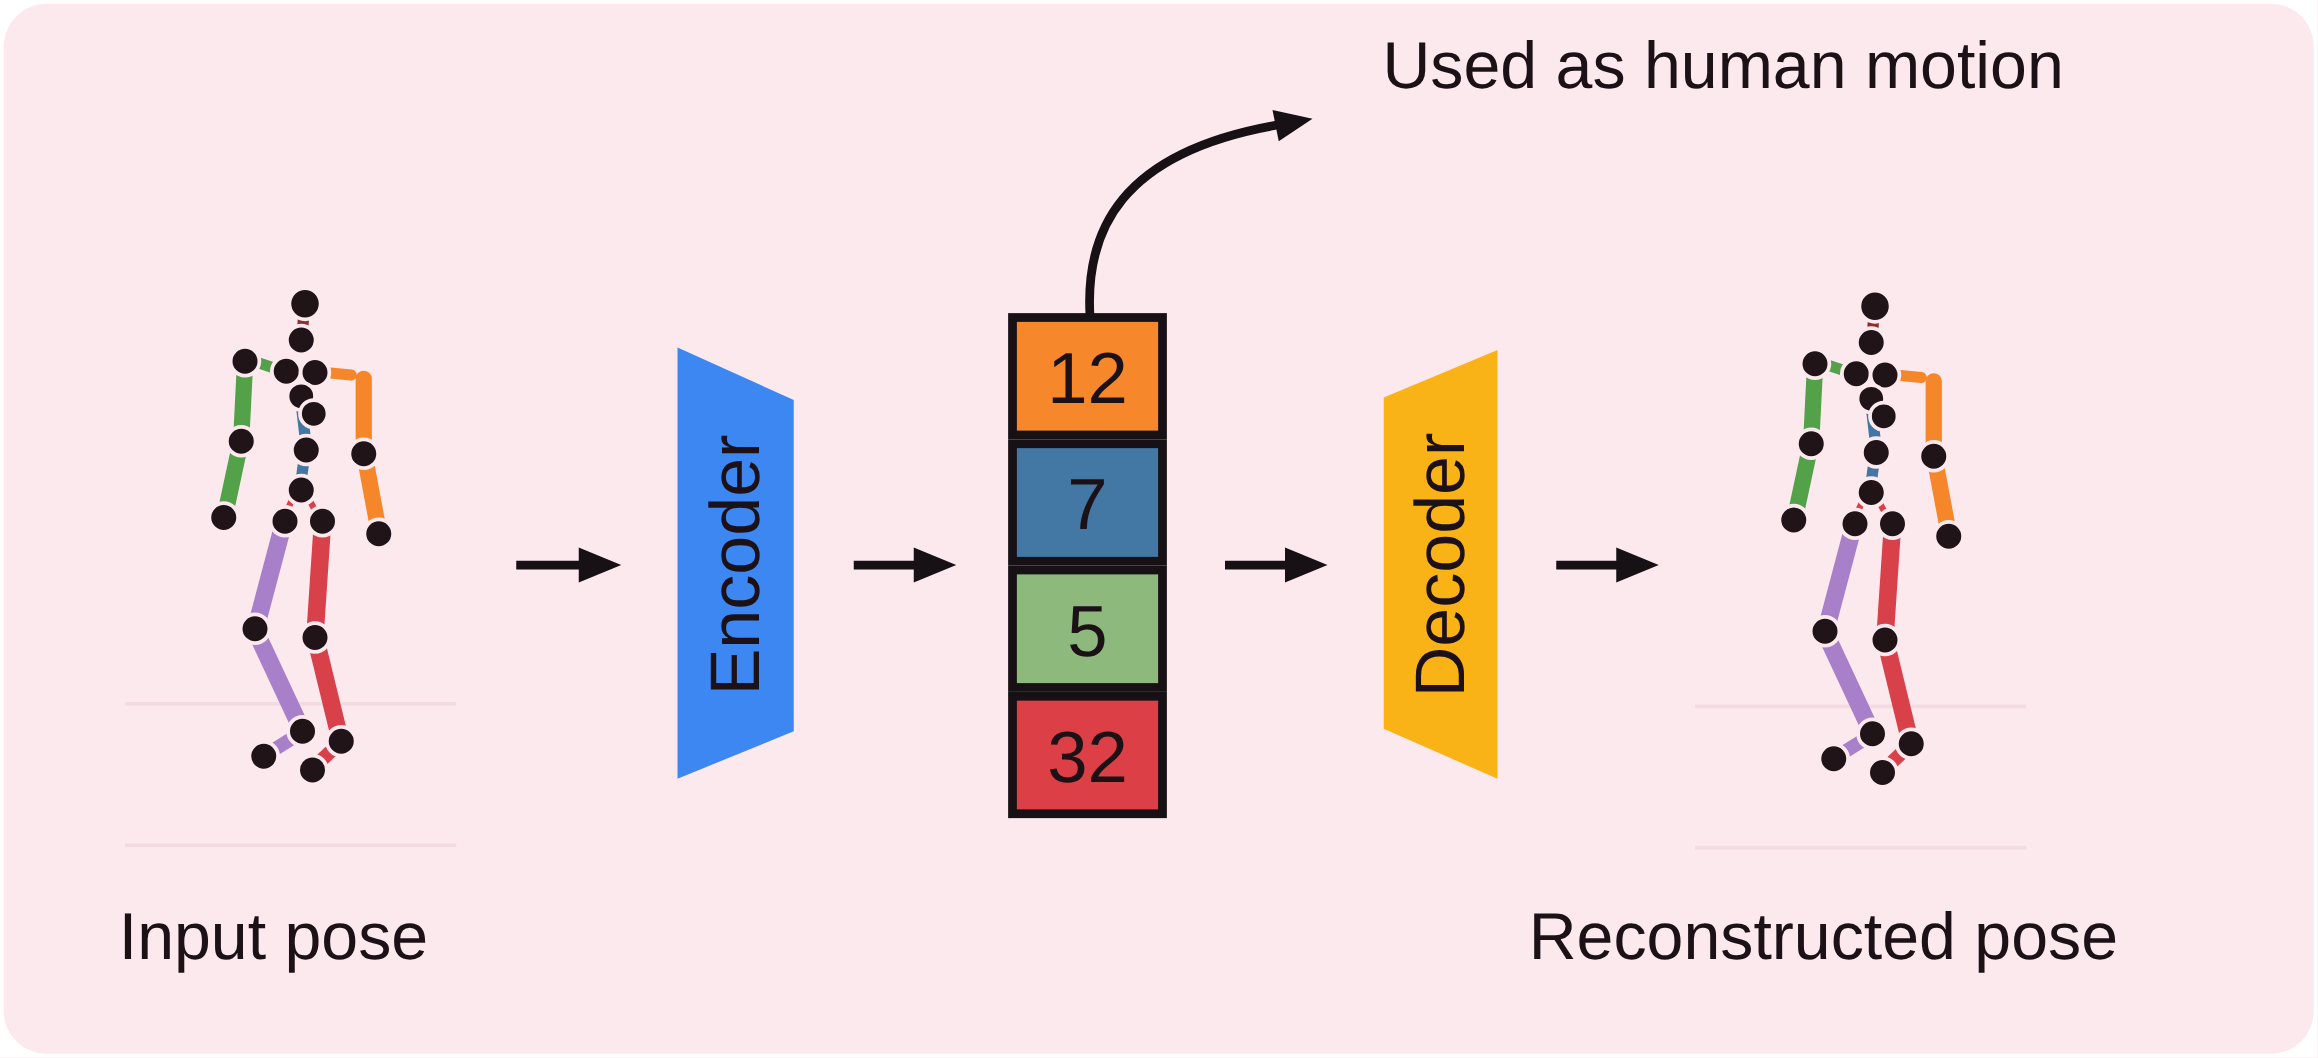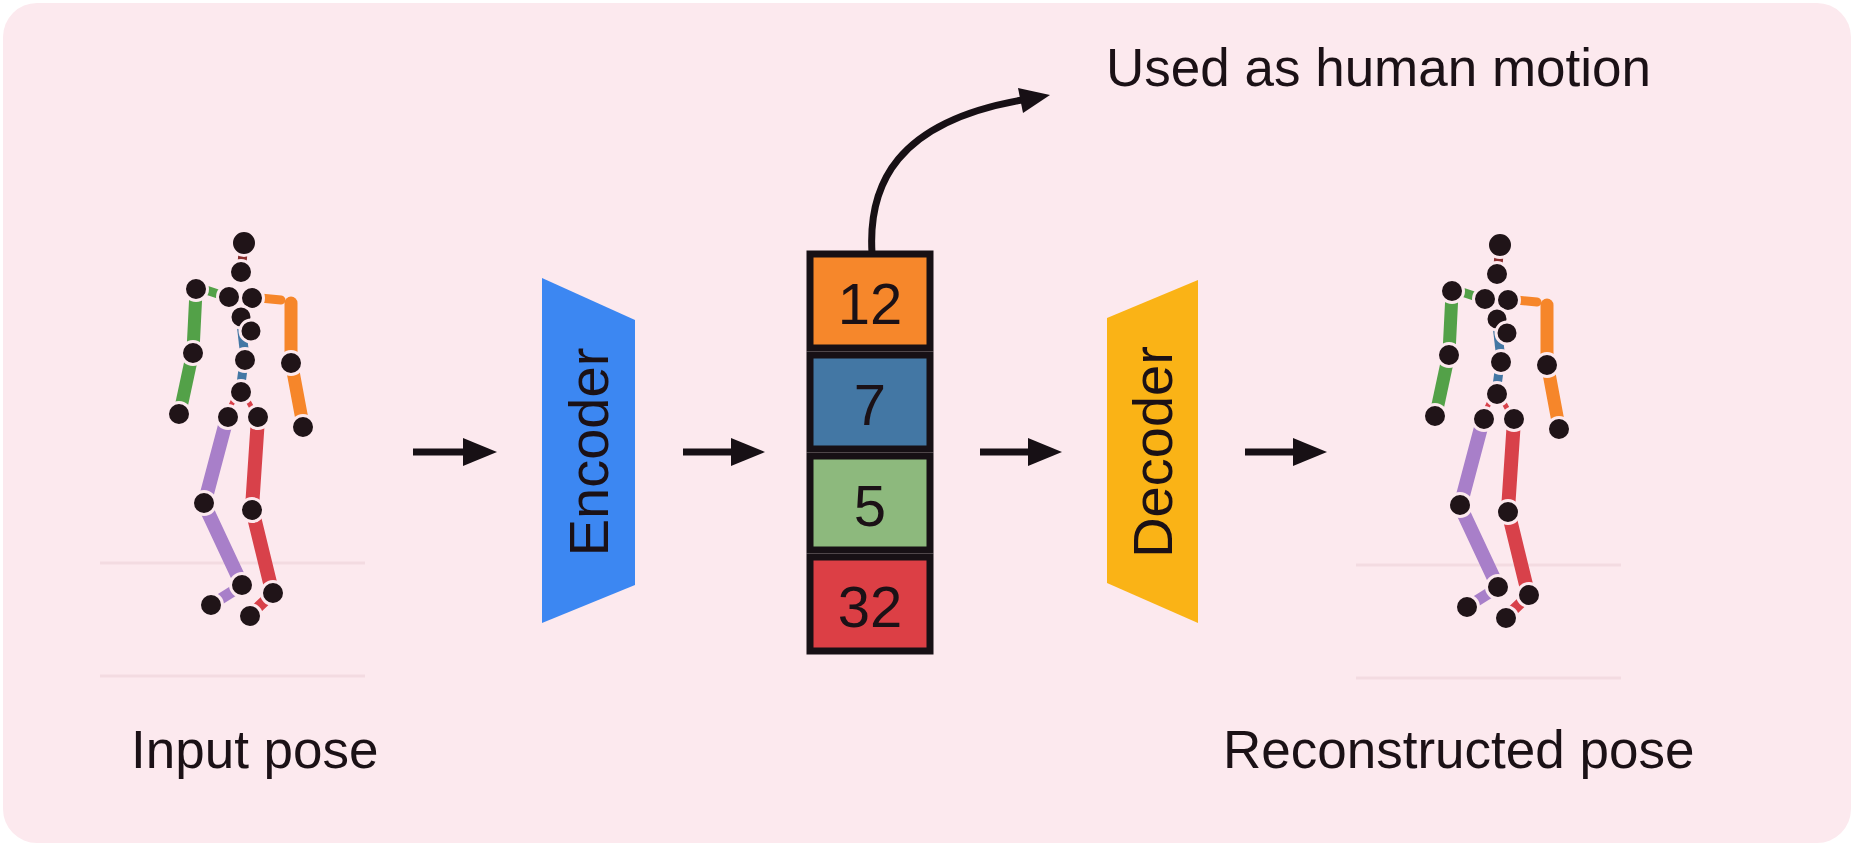--- a/index.html
+++ b/index.html
@@ -14,25 +14,25 @@
     position:absolute;left:3px;top:3px;width:1848px;height:840px;
     background:var(--panel_bg,#fce9ee);
     border-radius:34px;
   }
   svg.diagram{position:absolute;left:0;top:0;}
   .caption{
     position:absolute;top:719px;
     font-size:53px;color:var(--ink,#1b1116);
     white-space:nowrap;letter-spacing:0px;
   }
-  .caption.input{left:95px;margin-left:36px;}
+  .caption.input{left:95px;}
   .caption.middle{left:578px;}
   .caption.output{left:1223px;}
   .annotation{
-    position:absolute;left:1106px;top:32px;
+    position:absolute;left:1106px;top:17px;
     font-size:53px;line-height:71px;color:var(--ink,#1b1116);
     white-space:nowrap;
   }
   
   .enc{fill:var(--encoder,#3c87f2);}
   .dec{fill:var(--decoder,#fab316);}
   .blocktext{font-size:56px;fill:var(--ink,#1b1116);}
   .tokentext{font-size:58px;fill:var(--ink,#1b1116);}
   .tok{stroke:var(--stroke,#171015);stroke-width:7;}
   .tok0{fill:var(--token_orange,#f6872b);}

